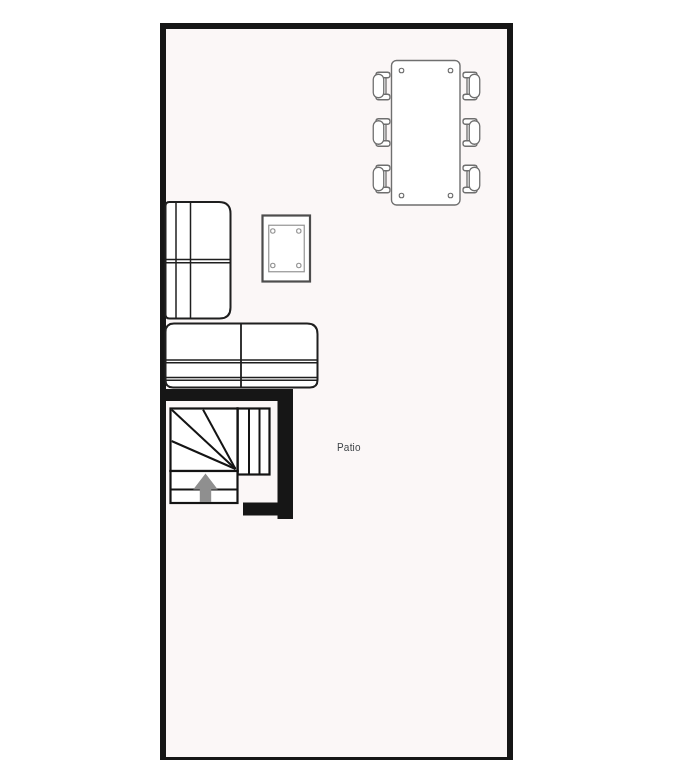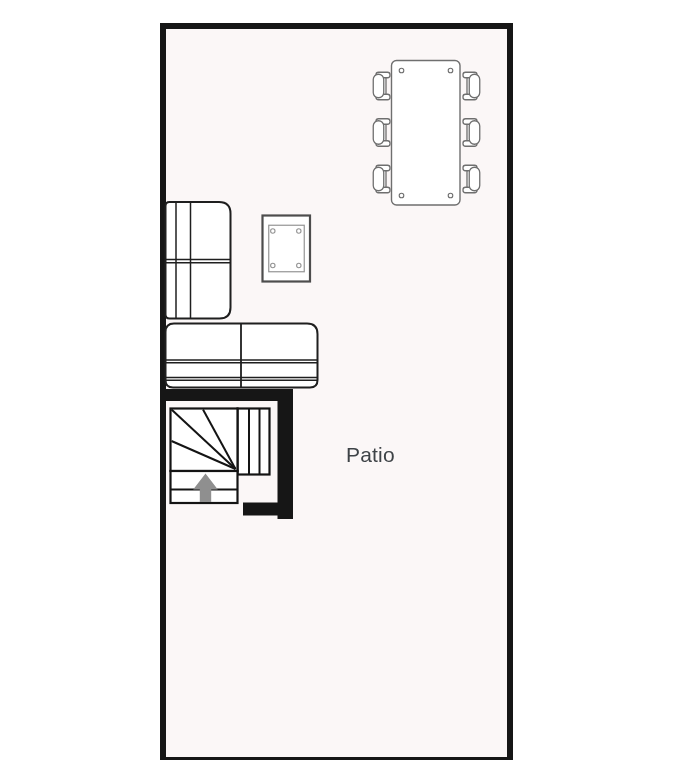--- a/index.html
+++ b/index.html
@@ -29,23 +29,23 @@
   }
   svg.plan {
     position: absolute;
     left: 0;
     top: 0;
     width: 685px;
     height: 760px;
   }
   .room-label {
     position: absolute;
-    left: 346px;
+    left: 337px;
     top: 442px;
-    font-size: 21px;
+    font-size: 10px;
     line-height: 1.2;
     letter-spacing: 0.2px;
     color: var(--label-text, #3e4347);
     user-select: none;
   }
   
   .wall-seg        { fill: var(--wall, #161616); stroke: none; }
   .tbl-line        { stroke: var(--chair-line, #6f6f6f); stroke-width: 1.4; fill: var(--furniture-fill, #ffffff); }
   .tbl-dot         { stroke: var(--chair-line, #6f6f6f); stroke-width: 1.1; fill: var(--furniture-fill, #ffffff); }
   .chair-part      { stroke: var(--chair-line, #6f6f6f); stroke-width: 1.3; fill: var(--furniture-fill, #ffffff); }

